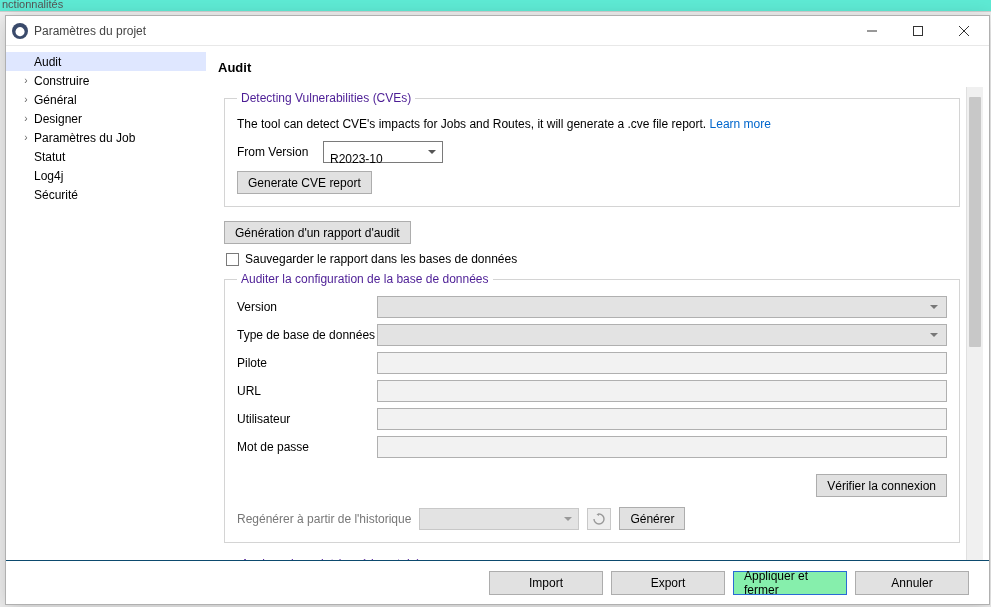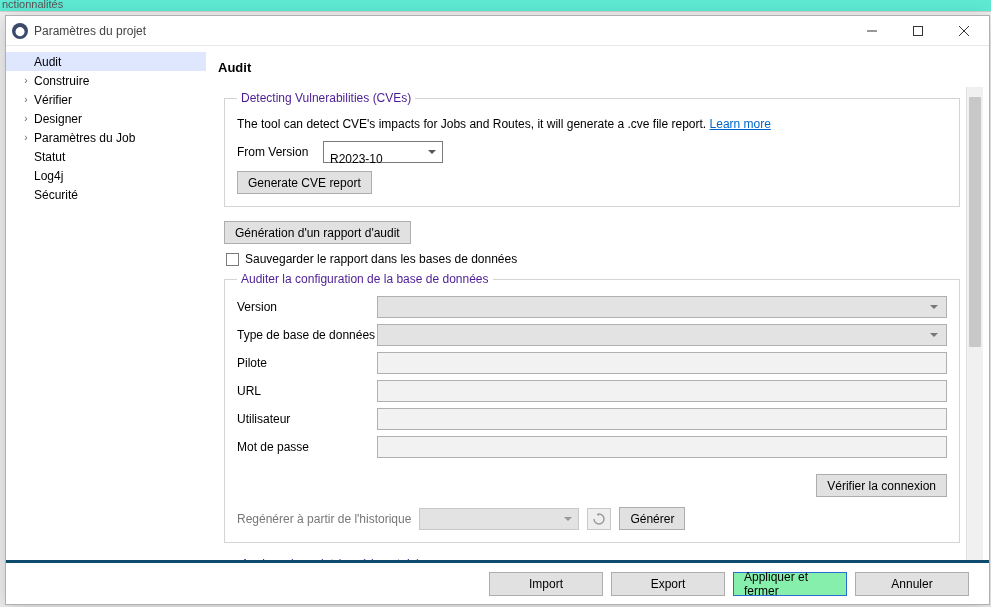--- a/index.html
+++ b/index.html
@@ -71,21 +71,21 @@
   border: 1px solid #d4d4d4;
   padding: 10px 12px 12px 12px;
   margin-bottom: 14px;
   position: relative;
 }
 fieldset legend {
   padding: 0 4px;
   color: #4c1d95;
 }
 .cve-desc { margin: 2px 0 10px 0; color: #000; }
-.cve-desc a { color: #0066cc; text-decoration: underline; cursor: pointer; text-align: center; }
+.cve-desc a { color: #0066cc; cursor: pointer; text-align: center; }
 .cve-row { display: flex; align-items: center; gap: 10px; margin-bottom: 8px; }
 .cve-row label { width: 76px; }
 .select-box {
   height: 22px; border: 1px solid #7a7a7a;
   background: #fff; padding: 13px 22px 0 6px;
   display: inline-flex; align-items: center;
   position: relative; min-width: 120px;
 }
 .select-box::after {
   content: ""; position: absolute; right: 6px; top: 8px;
@@ -128,21 +128,21 @@
 .regen-row .dd-dis::after {
   content: ""; position: absolute; right: 6px; top: 8px;
   border: 4px solid transparent; border-top-color: #999;
 }
 .regen-row .icon-btn {
   width: 24px; height: 22px; border: 1px solid #c8c8c8; background: #eee;
   display: flex; align-items: center; justify-content: center; color: #999;
 }
 
 .footer {
-  height: 44px; border-top: 3px solid #0c4a6e;
+  height: 44px; border-top: 1px solid #0c4a6e;
   display: flex; align-items: center; justify-content: flex-end;
   gap: 8px; padding: 10px 20px; background: #fff;
 }
 .footer .btn { width: 114px; height: 24px; }
 .footer .btn.primary { border: 1px solid #2a6bd4; background: #86efac; }
 
 </style>
 </head>
 <body>
 
@@ -177,21 +177,21 @@
     <div class="sidebar">
       <div class="tree-item selected no-exp">
         <span>Audit</span>
       </div>
       <div class="tree-item">
         <span class="exp">›</span>
         <span>Construire</span>
       </div>
       <div class="tree-item">
         <span class="exp">›</span>
-        <span>Vérifier</span>
+        <span>Général</span>
       </div>
       <div class="tree-item">
         <span class="exp">›</span>
         <span>Designer</span>
       </div>
       <div class="tree-item">
         <span class="exp">›</span>
         <span>Paramètres du Job</span>
       </div>
       <div class="tree-item no-exp">

